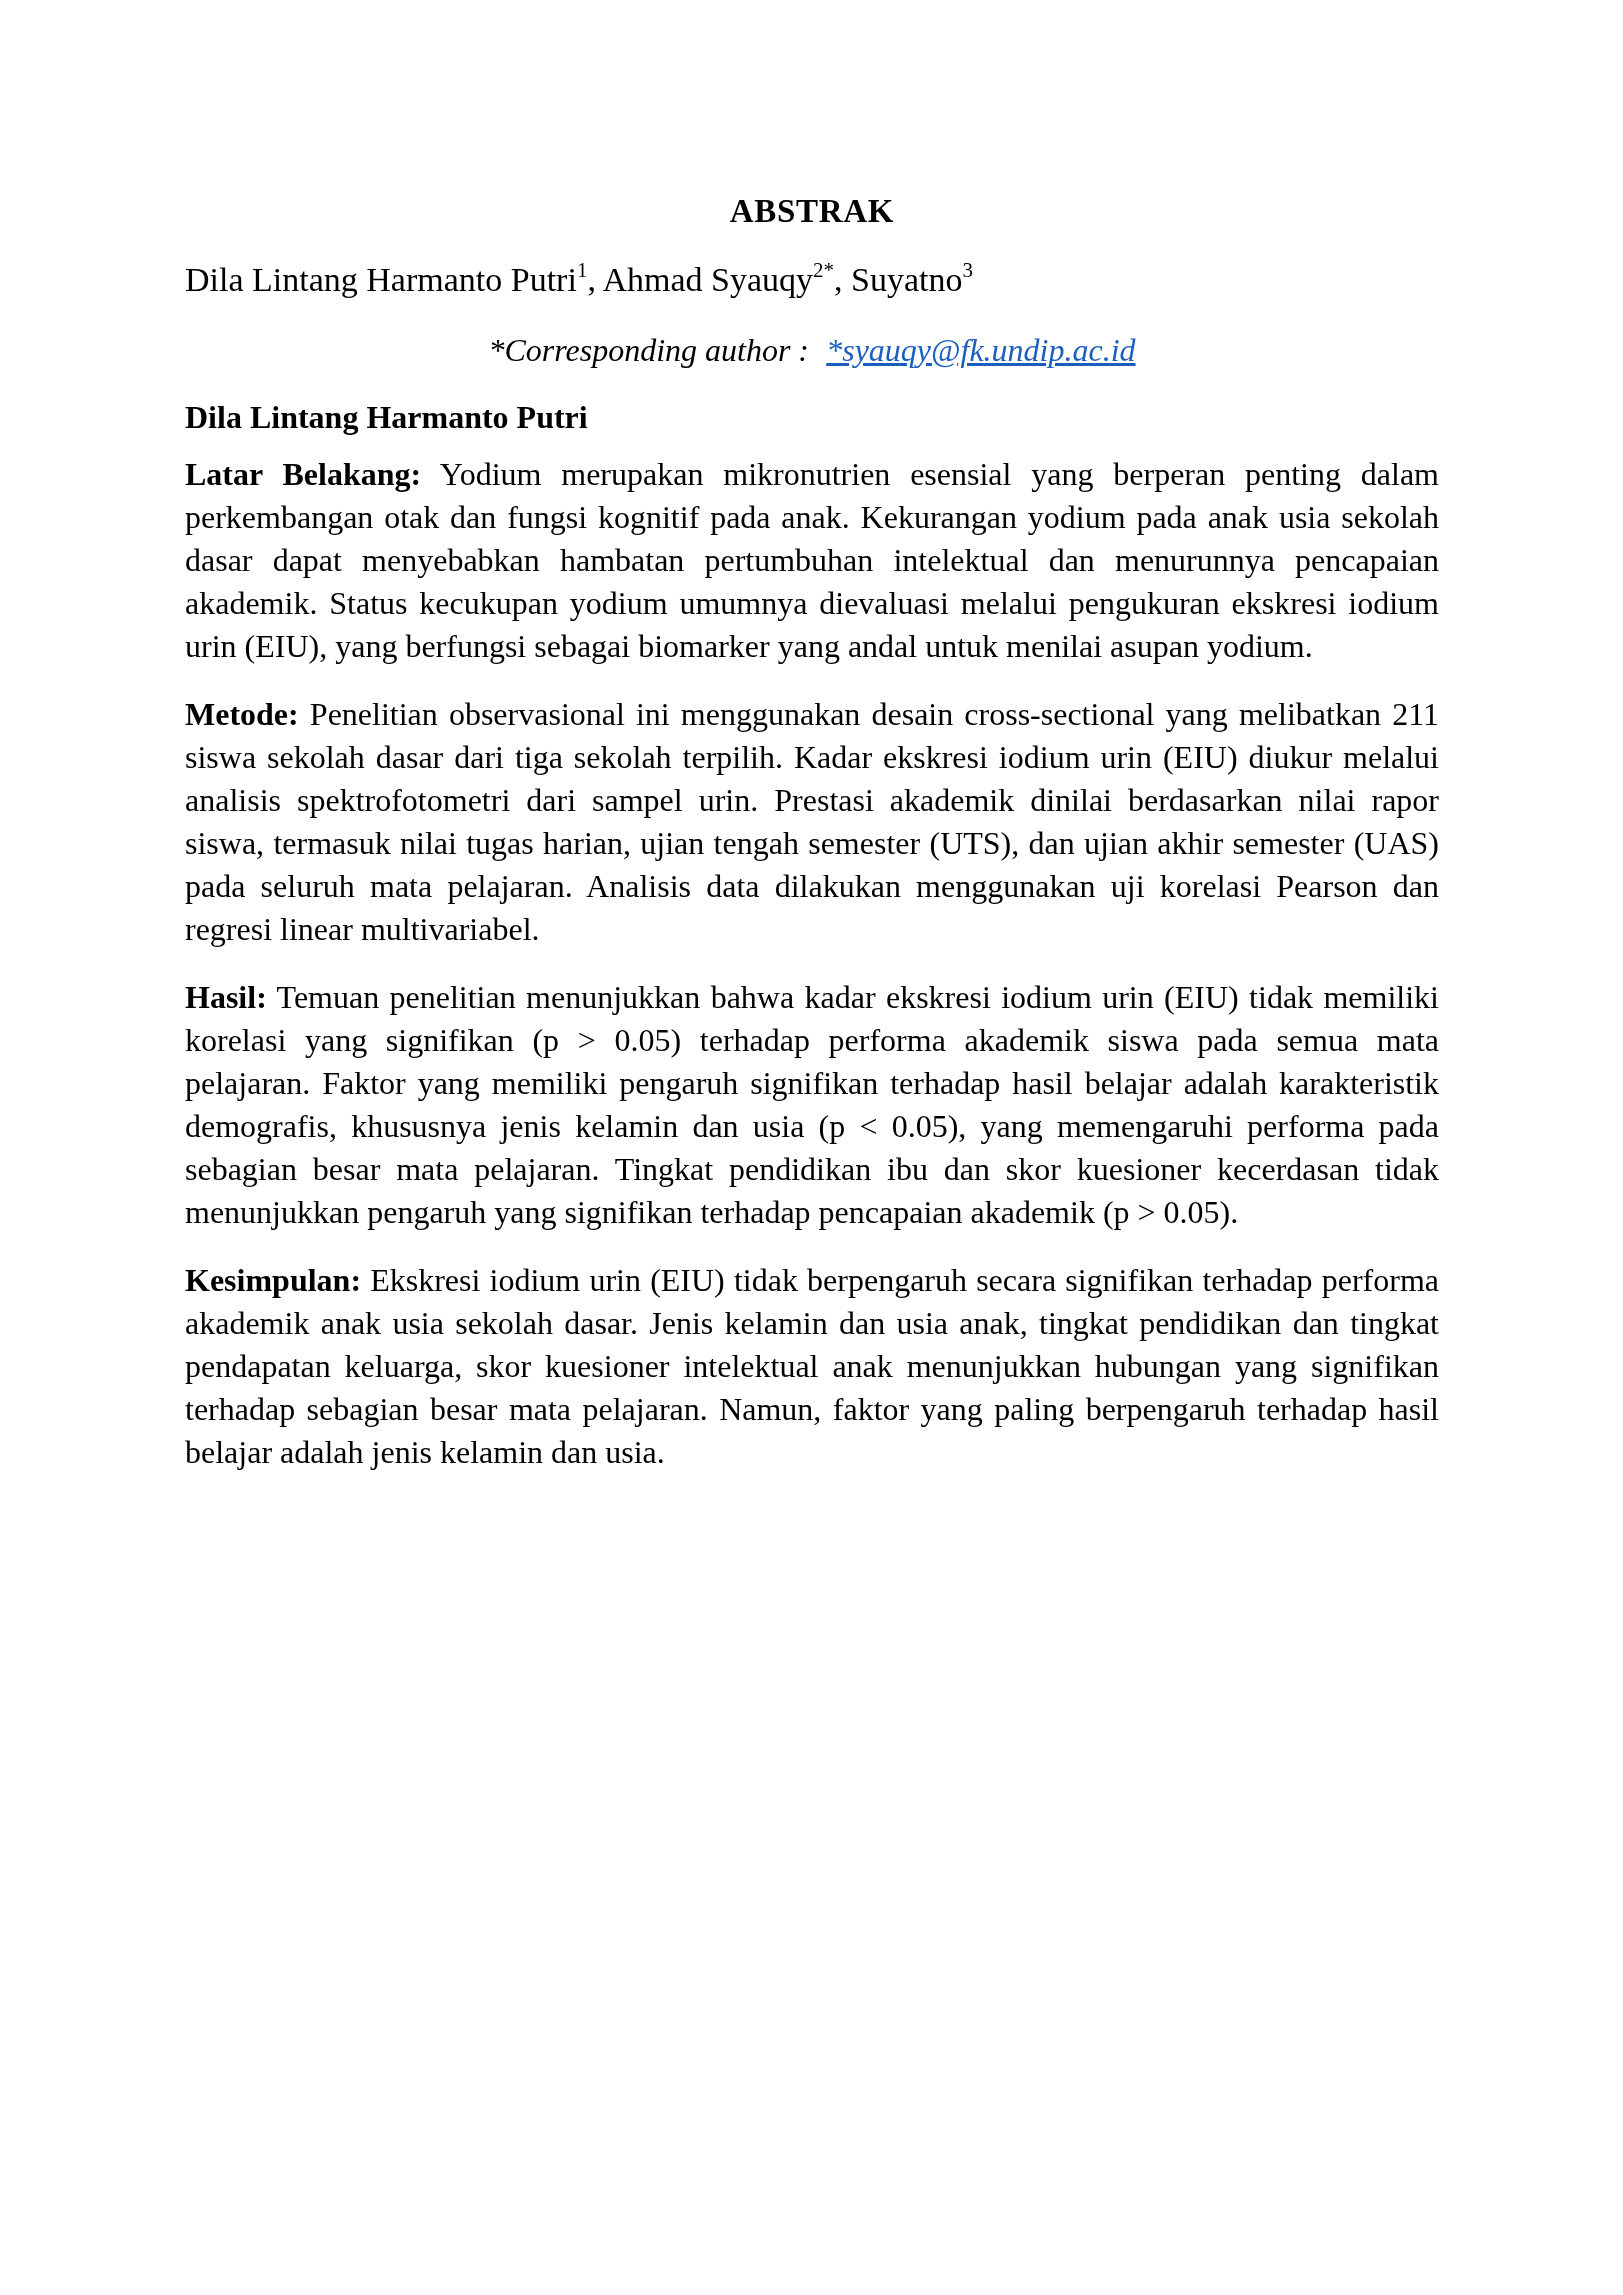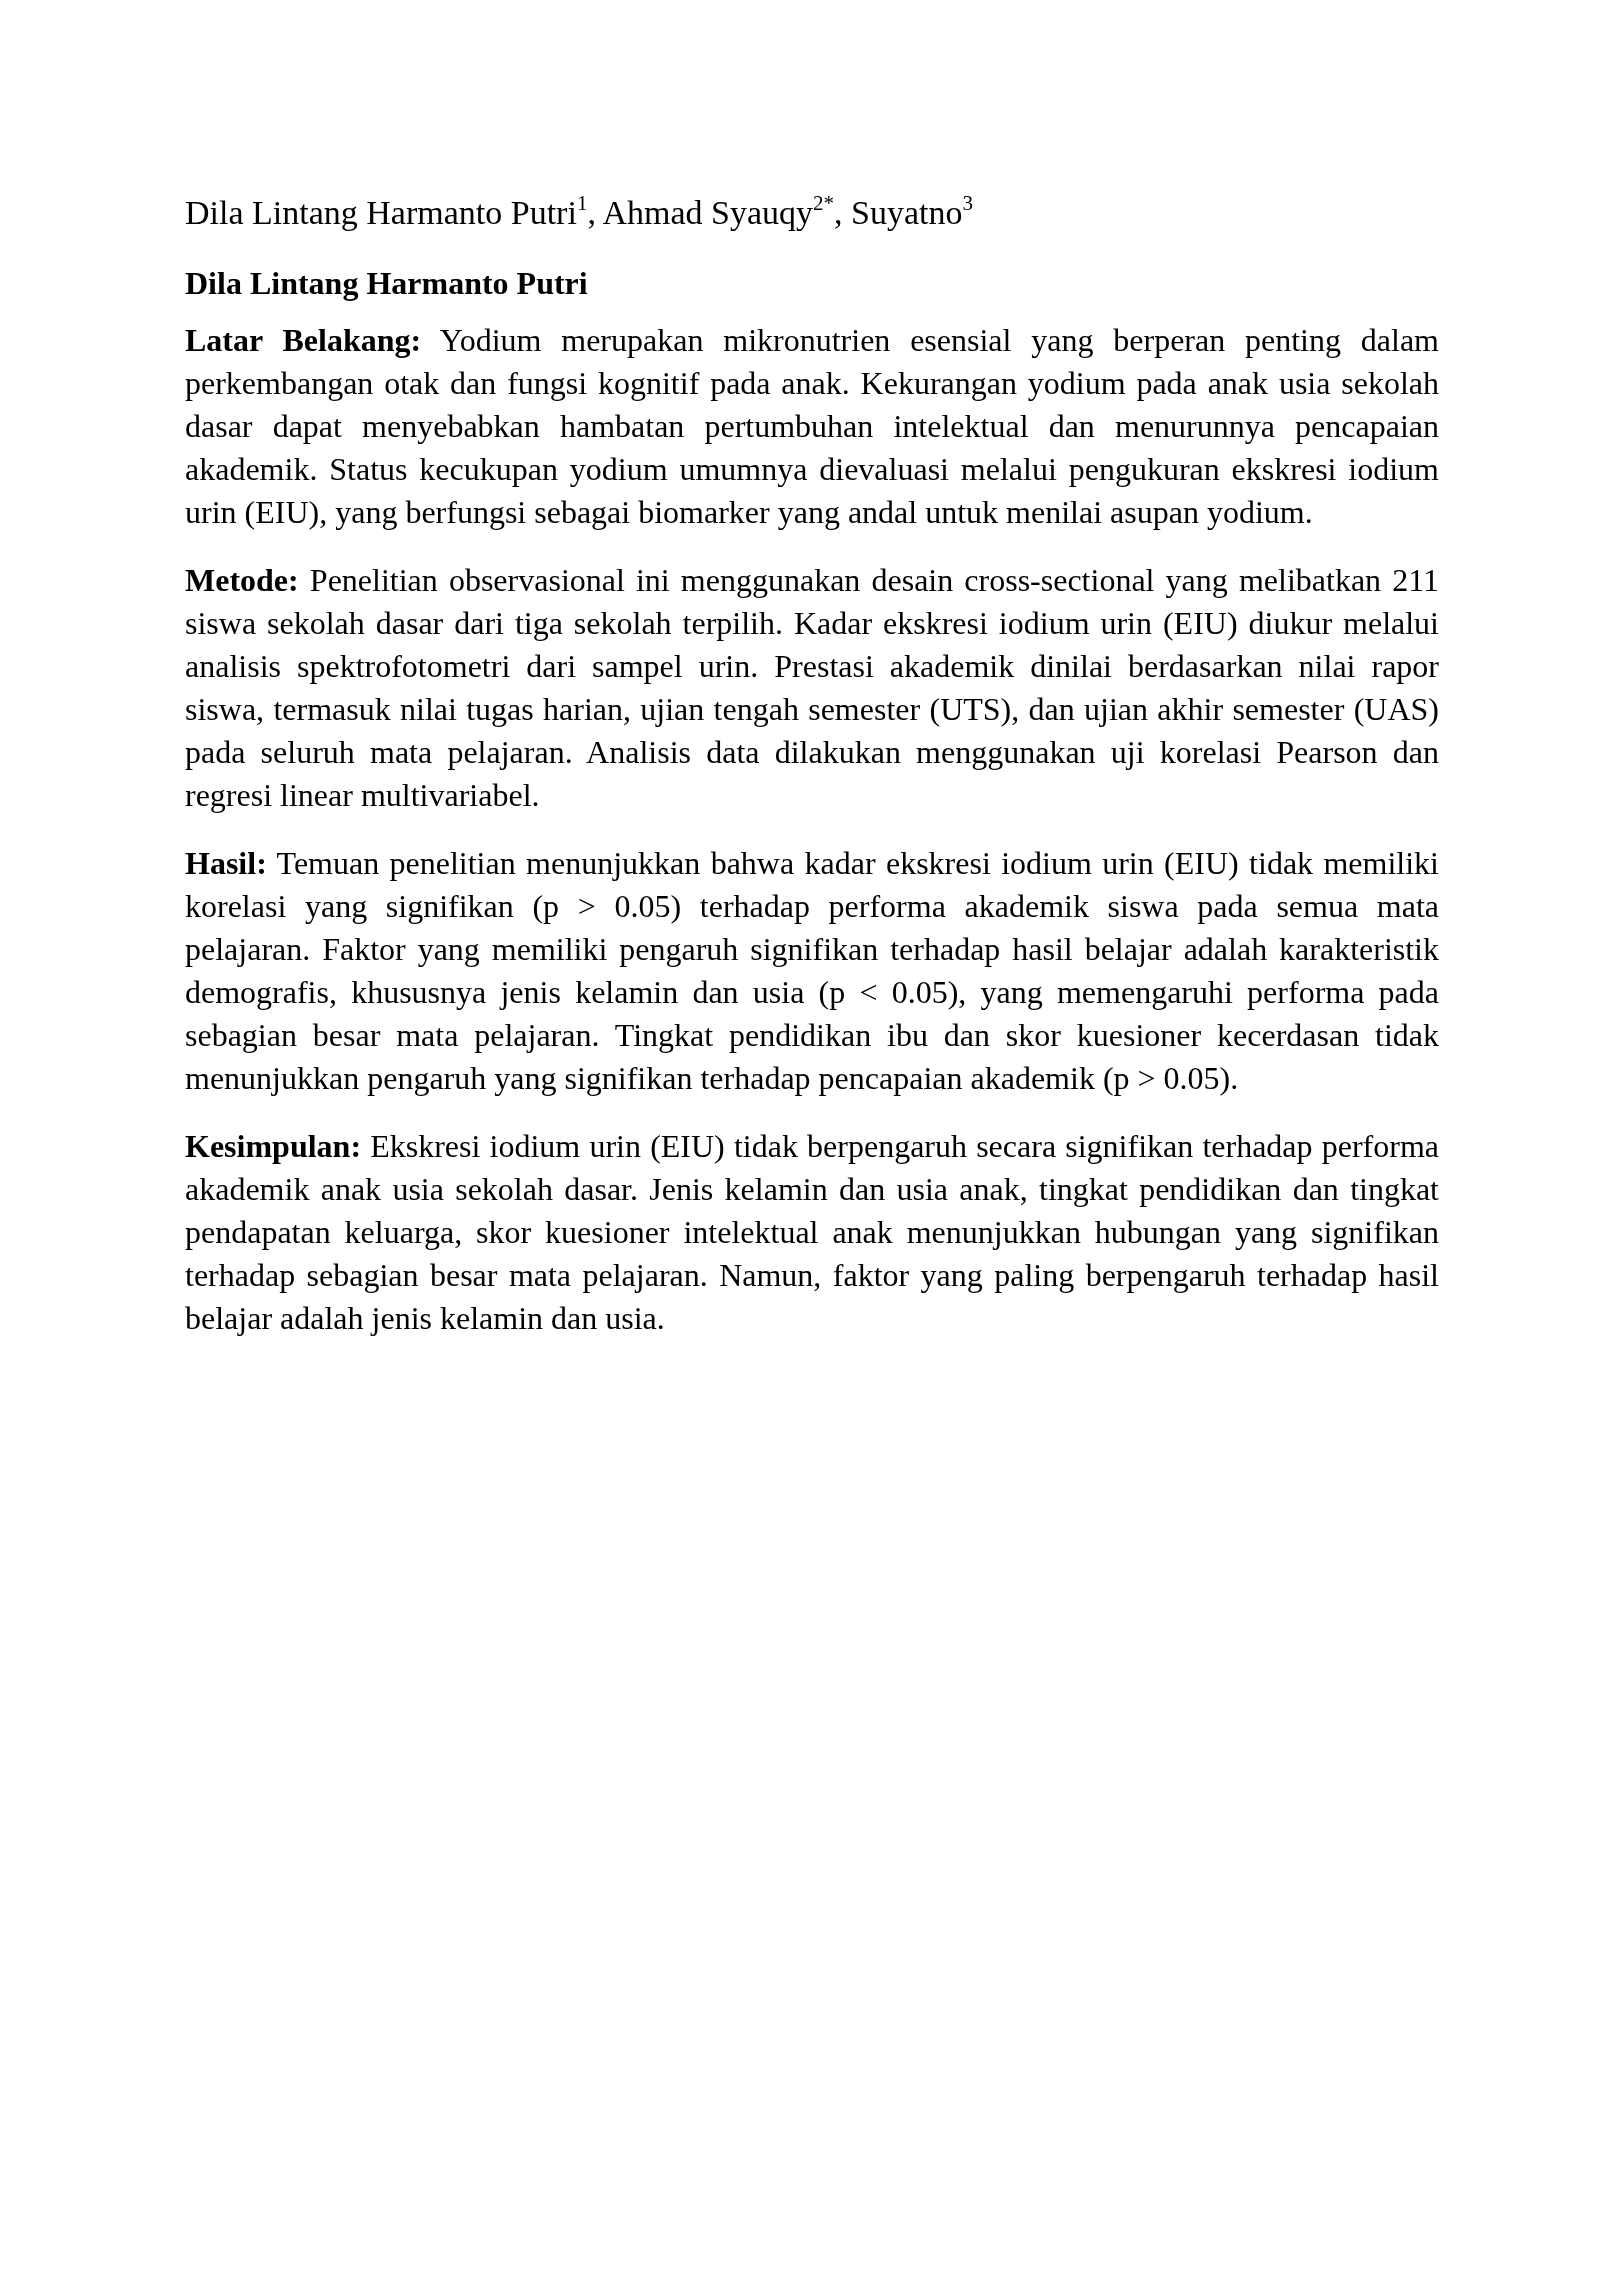--- a/index.html
+++ b/index.html
@@ -77,25 +77,29 @@
   .keywords .label {
     font-weight: bold;
   }
 </style>
 </head>
 <body>
 
 <div class="page">
   <div class="content">
 
+    <h1 class="doc-title">ABSTRAK</h1>
 
     <div class="authors-line">
       <span>Dila Lintang Harmanto Putri</span><sup>1</sup><span>, </span><span>Ahmad Syauqy</span><sup>2*</sup><span>, </span><span>Suyatno</span><sup>3</sup>
     </div>
 
+    <div class="corresponding-line">
+      <span>*Corresponding author : </span><a class="email-link" style="color:#1A5FBE;text-decoration-color:#1A5FBE;">*syauqy@fk.undip.ac.id</a>
+    </div>
 
     <div class="author-heading">Dila Lintang Harmanto Putri</div>
 
     <p class="para">
       <span class="label">Latar Belakang:</span><span> Yodium merupakan mikronutrien esensial yang berperan penting dalam perkembangan otak dan fungsi kognitif pada anak. Kekurangan yodium pada anak usia sekolah dasar dapat menyebabkan hambatan pertumbuhan intelektual dan menurunnya pencapaian akademik. Status kecukupan yodium umumnya dievaluasi melalui pengukuran ekskresi iodium urin (EIU), yang berfungsi sebagai biomarker yang andal untuk menilai asupan yodium.</span>
     </p>
 
 
     <p class="para">
       <span class="label">Metode:</span><span> Penelitian observasional ini menggunakan desain cross-sectional yang melibatkan 211 siswa sekolah dasar dari tiga sekolah terpilih. Kadar ekskresi iodium urin (EIU) diukur melalui analisis spektrofotometri dari sampel urin. Prestasi akademik dinilai berdasarkan nilai rapor siswa, termasuk nilai tugas harian, ujian tengah semester (UTS), dan ujian akhir semester (UAS) pada seluruh mata pelajaran. Analisis data dilakukan menggunakan uji korelasi Pearson dan regresi linear multivariabel.</span>

